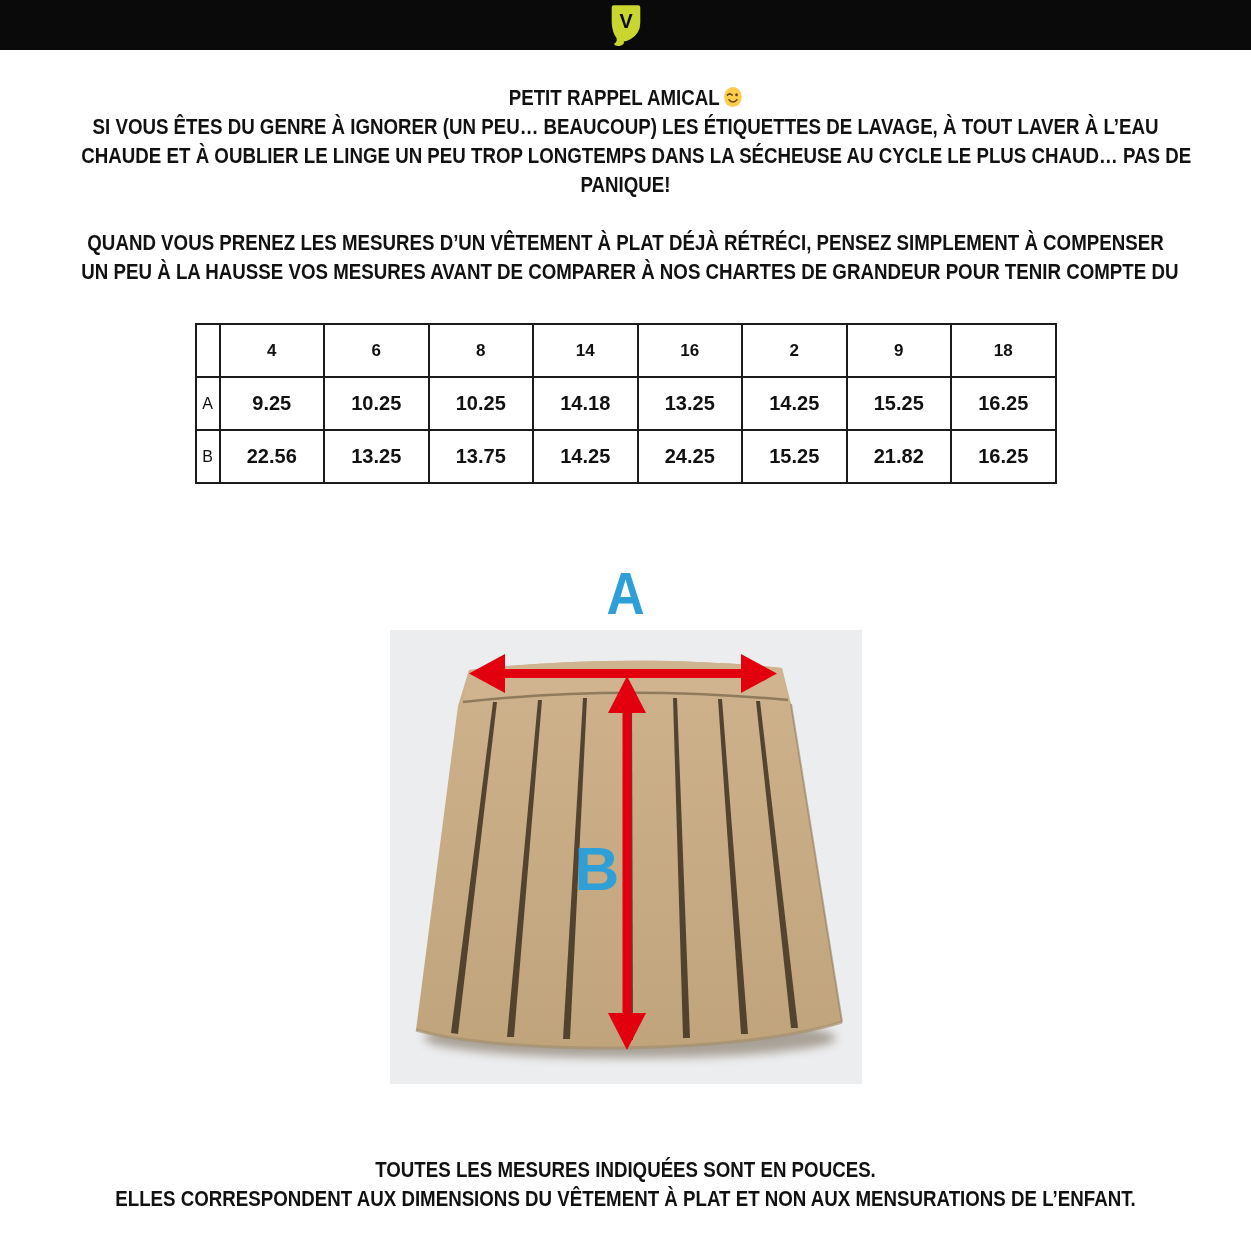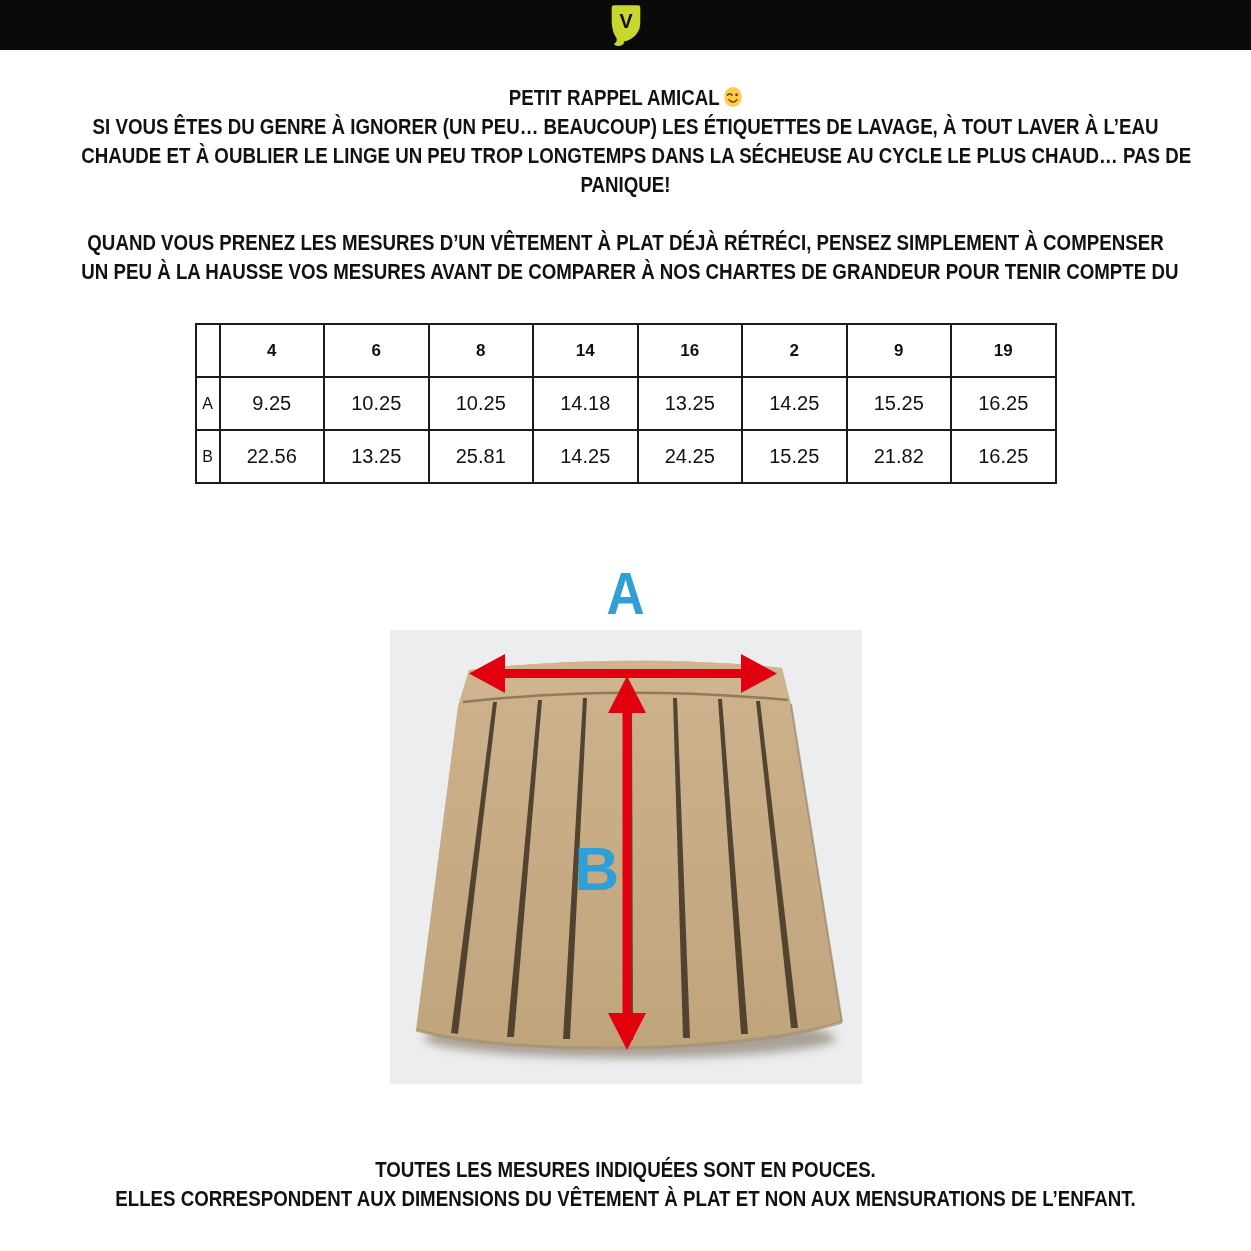--- a/index.html
+++ b/index.html
@@ -20,21 +20,21 @@
         transform:scaleX(0.87);transform-origin:50% 50%;white-space:nowrap;}
   .para .line{display:block;}
   .intro-1{margin-top:34px;}
   .intro-2{margin-top:29px;}
   .wink{display:inline-block;width:22px;height:22px;vertical-align:-3px;margin-left:4px;}
   
   .size-table{border-collapse:collapse;margin:36px auto 0;table-layout:fixed;width:862px;}
   .size-table th,.size-table td{border:2px solid #1b1b1b;text-align:center;vertical-align:middle;
         height:53px;padding:0;background:#fff;}
   .size-table th{font-size:17px;font-weight:bold;}
-  .size-table td{font-size:20px;font-weight:normal;}
+  .size-table td{font-size:20px;font-weight:bold;}
   .size-table .corner,.size-table .rowlabel{width:24px;}
   .size-table .rowlabel{font-size:16px;font-weight:normal;}
   
   .dim-a{margin-top:80px;height:60px;line-height:60px;text-align:center;
          font-size:60px;font-weight:bold;color:var(--blue);transform:scaleX(0.88);}
   .photo{width:472px;height:454px;margin:6px auto 0;display:block;}
   .red{fill:var(--red);}
   .dim-label{fill:var(--blue);font-family:"Liberation Sans",sans-serif;font-weight:bold;font-size:62px;}
   
   .footer{margin-top:72px;}
@@ -72,38 +72,38 @@
   <tbody>
       <tr>
     <th class="corner"></th>
     <th>4</th>
     <th>6</th>
     <th>8</th>
     <th>14</th>
     <th>16</th>
     <th>2</th>
     <th>9</th>
-    <th>19</th>
+    <th>18</th>
   </tr>
   <tr>
     <td class="rowlabel">A</td>
     <td>9.25</td>
     <td>10.25</td>
     <td>10.25</td>
     <td>14.18</td>
     <td>13.25</td>
     <td>14.25</td>
     <td>15.25</td>
     <td>16.25</td>
   </tr>
   <tr>
     <td class="rowlabel">B</td>
     <td>22.56</td>
     <td>13.25</td>
-    <td>25.81</td>
+    <td>13.75</td>
     <td>14.25</td>
     <td>24.25</td>
     <td>15.25</td>
     <td>21.82</td>
     <td>16.25</td>
   </tr>
 </tbody>
   </table>
 
 <div class="dim-a">A</div>

